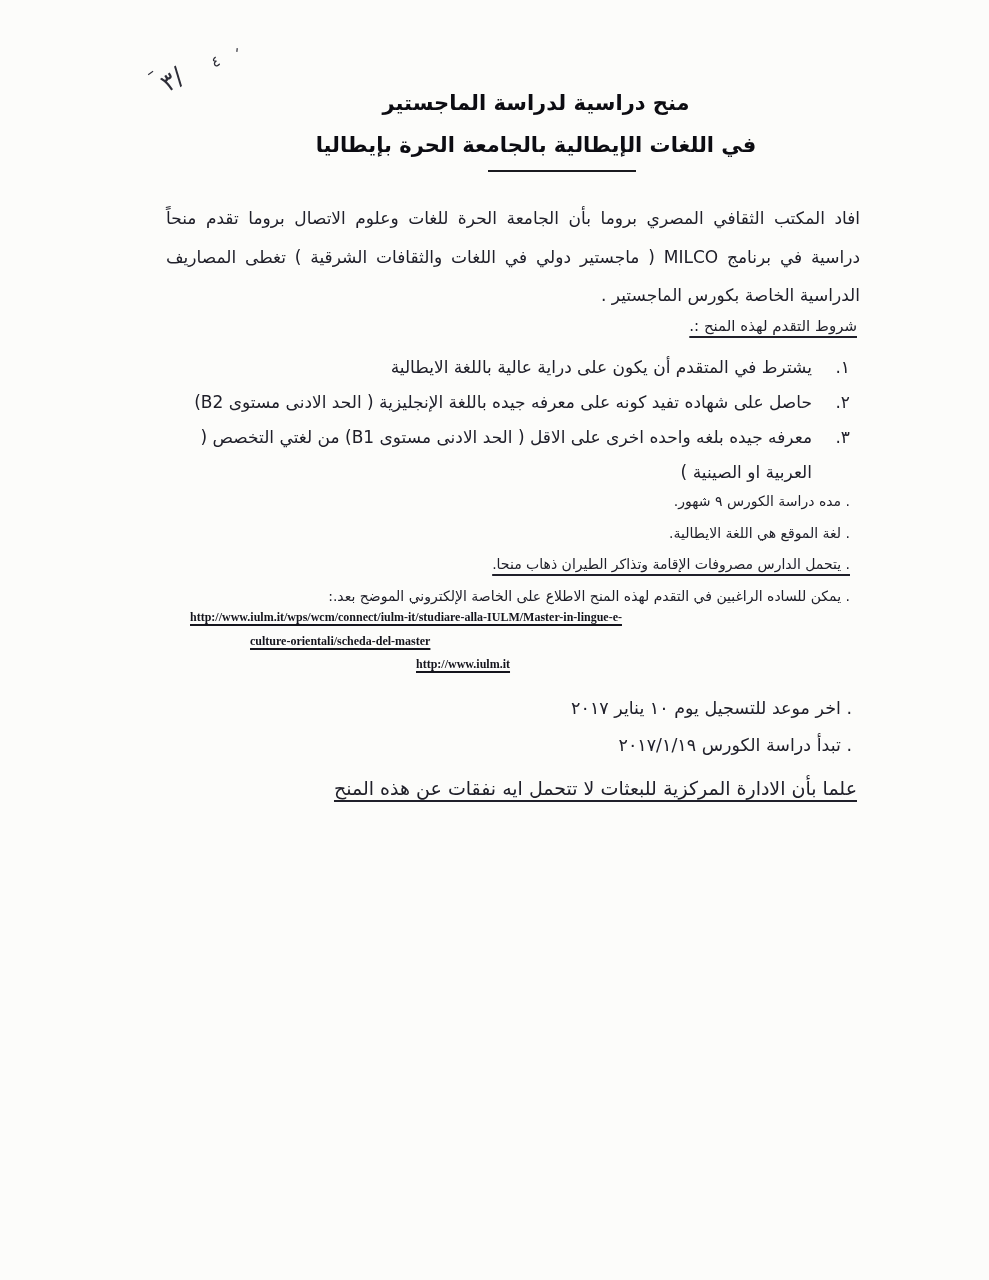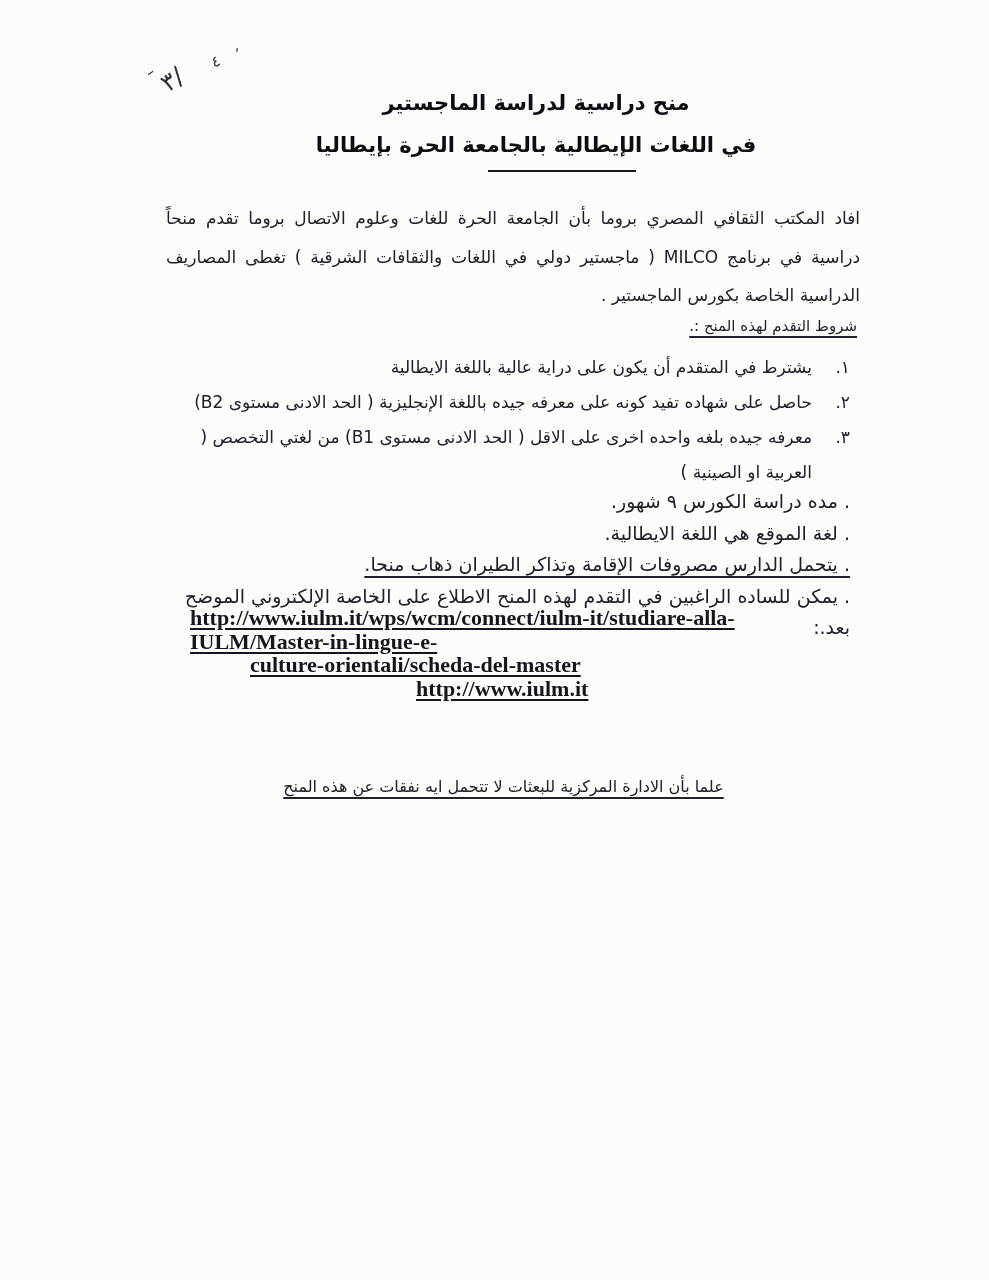--- a/index.html
+++ b/index.html
@@ -51,42 +51,42 @@
   
   .list{
     position:absolute;top:350px;left:150px;width:700px;font-size:17px;
   }
   .item{display:flex;gap:10px;line-height:35px;}
   .item-num{min-width:28px;text-align:right;flex:0 0 auto;}
   .item-text{flex:1 1 auto;}
   
   .bullets{
     position:absolute;top:486px;left:150px;width:700px;
-    font-size:19px;line-height:31.5px;text-align:right;
+    font-size:14px;line-height:31.5px;text-align:right;
   }
   
   .links{
     position:absolute;top:606px;left:150px;width:707px;
     direction:ltr;text-align:left;
     font-family:"Liberation Serif","DejaVu Serif",serif;
-    font-weight:bold;font-size:22px;line-height:23.5px;color:#15151d;
+    font-weight:bold;font-size:12px;line-height:23.5px;color:#15151d;
   }
   .links .lnk{text-decoration:underline;text-decoration-thickness:1.5px;text-underline-offset:3px;}
   .link1{padding-left:40px;}
   .link2{padding-left:100px;}
   .link3{padding-left:266px;}
   
   .dates{
     position:absolute;top:690px;left:150px;width:702px;
     font-size:17.5px;line-height:36.5px;text-align:right;
   }
   
   .footer{
     position:absolute;top:777px;left:150px;width:707px;
-    font-size:16px;text-align:center;font-weight:500;
+    font-size:19px;text-align:right;font-weight:500;
   }
 </style>
 </head>
 <body>
 
 <div class="page">
 
   <div class="annotation">
     <span class="a-stroke">–</span>
     <span class="a-fig">٣/</span>
@@ -125,18 +125,22 @@
     <div class="underlined">. يتحمل الدارس مصروفات الإقامة وتذاكر الطيران ذهاب منحا.</div>
     <div>. يمكن للساده الراغبين في التقدم لهذه المنح الاطلاع على الخاصة الإلكتروني الموضح بعد.:</div>
   </div>
 
   <div class="links">
     <div class="link1"><span class="lnk">http://www.iulm.it/wps/wcm/connect/iulm-it/studiare-alla-IULM/Master-in-lingue-e-</span></div>
     <div class="link2"><span class="lnk">culture-orientali/scheda-del-master</span></div>
     <div class="link3"><span class="lnk">http://www.iulm.it</span></div>
   </div>
 
+  <div class="dates">
+    <div>. اخر موعد للتسجيل يوم ١٠ يناير ٢٠١٧</div>
+    <div>. تبدأ دراسة الكورس ٢٠١٧/١/١٩</div>
+  </div>
 
   <div class="footer">
     <span class="underlined">علما بأن الادارة المركزية للبعثات لا تتحمل ايه نفقات عن هذه المنح</span>
   </div>
 
 </div>
 
 </body></html>

